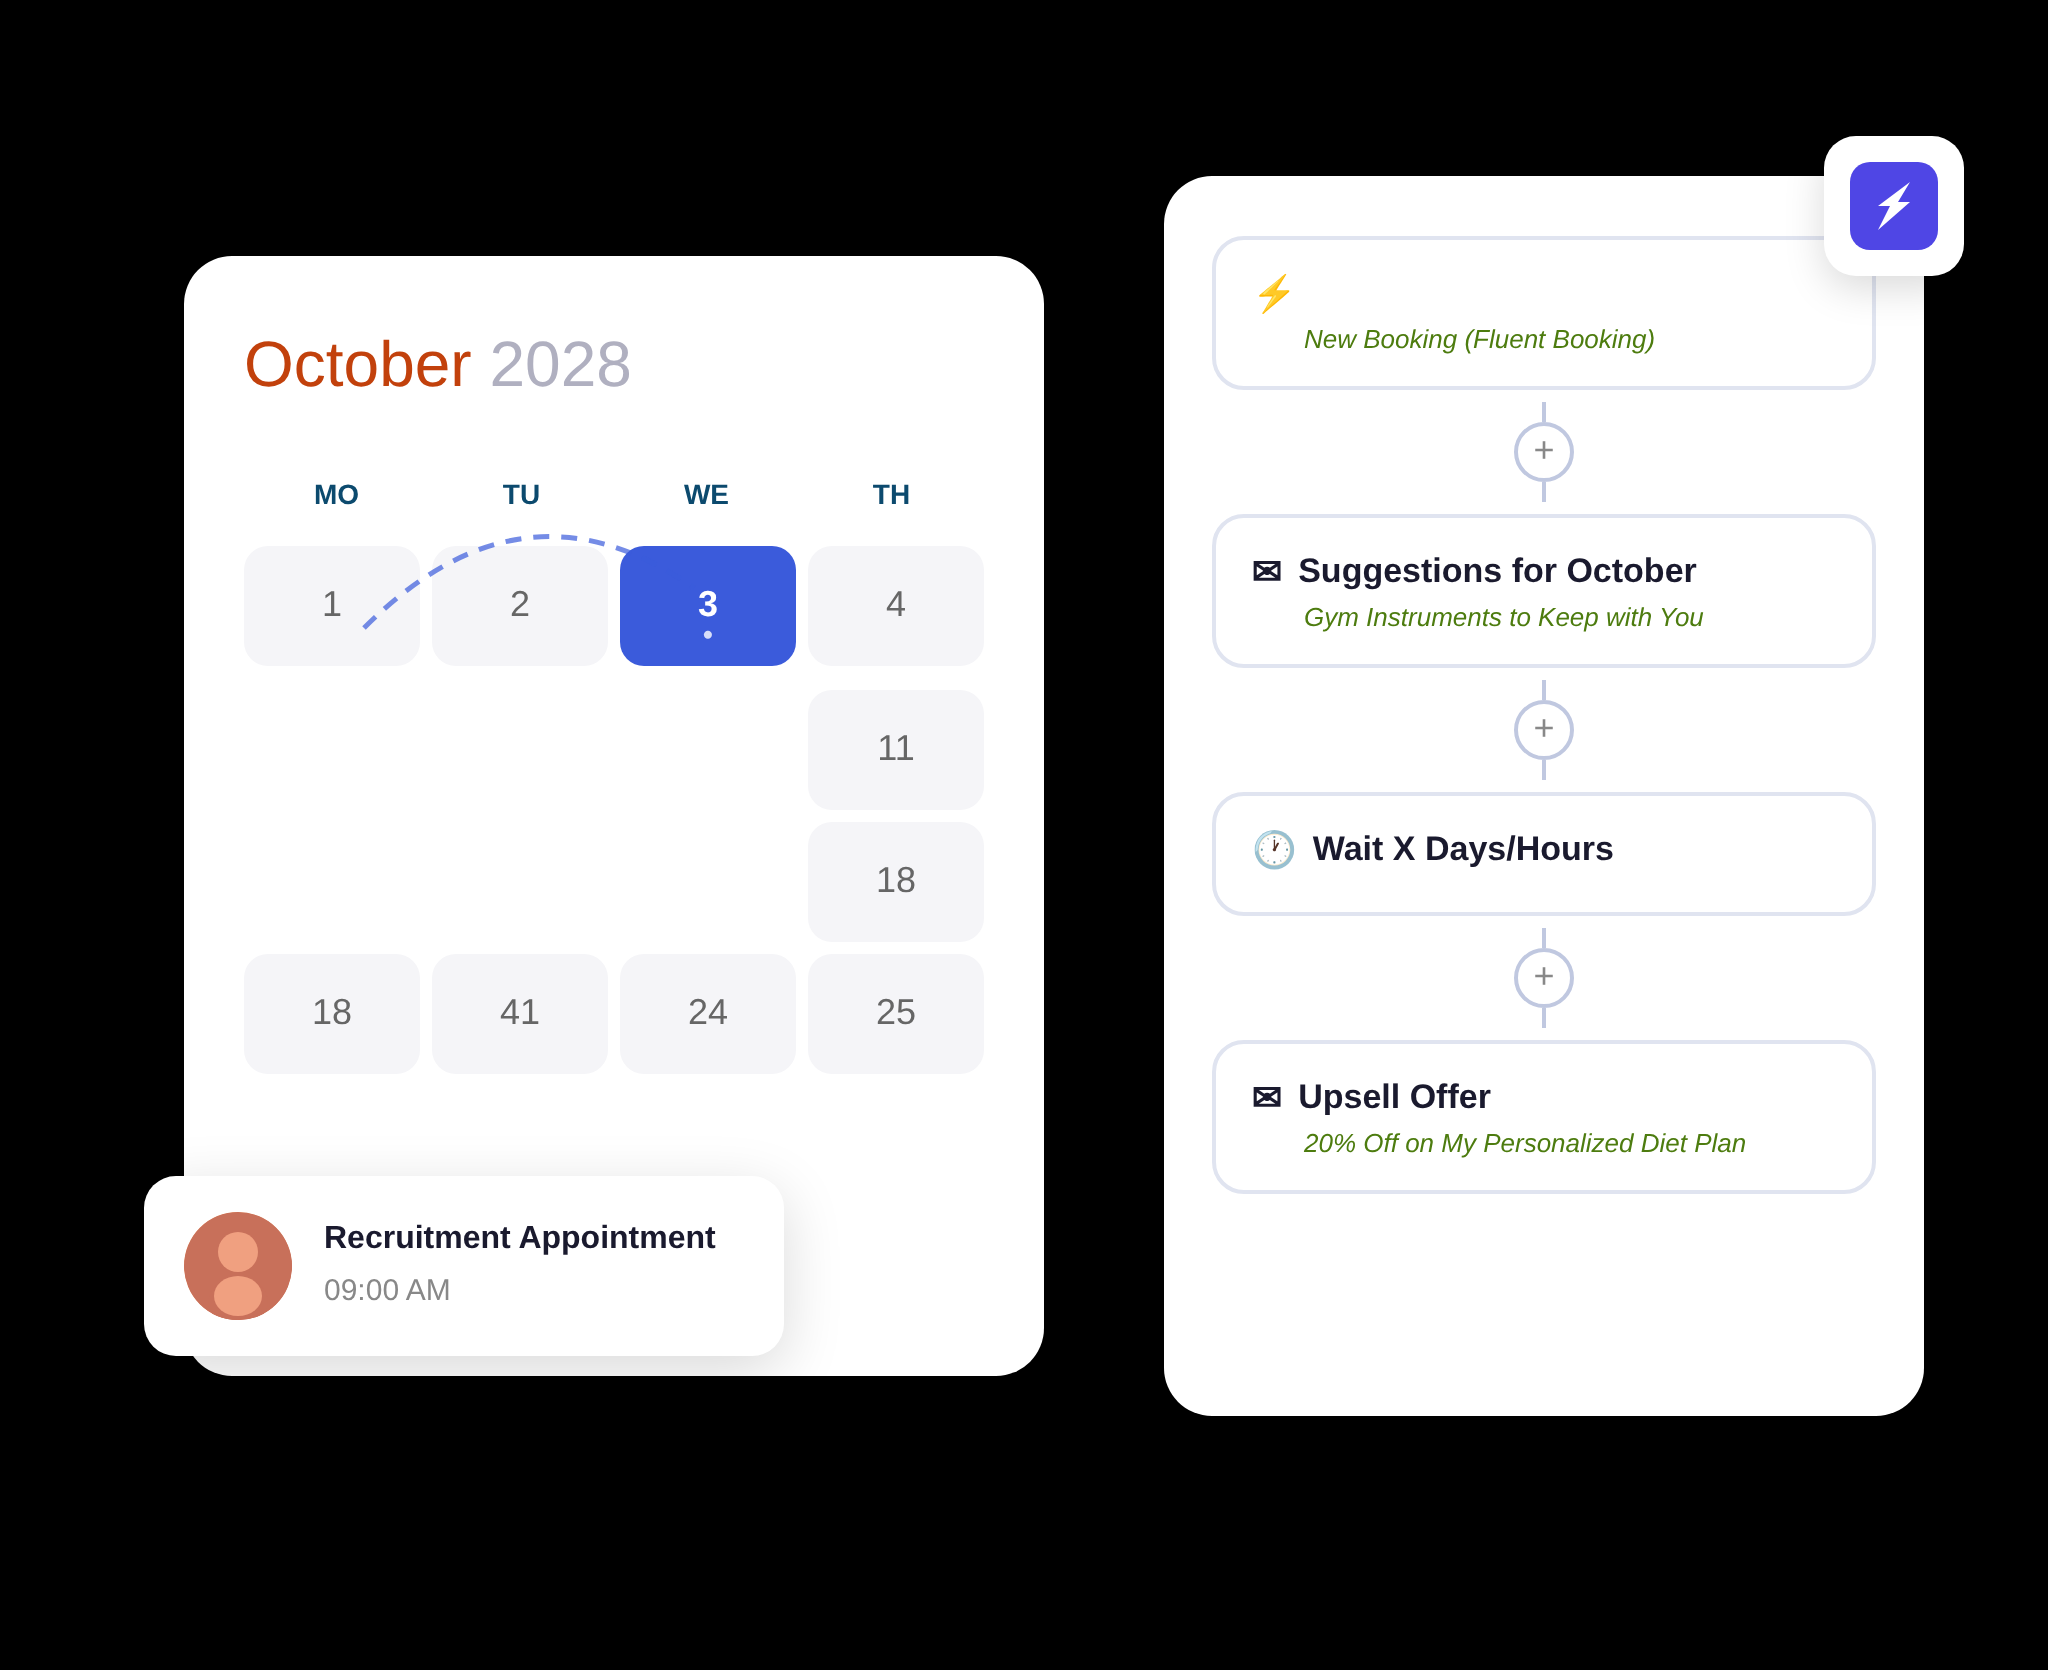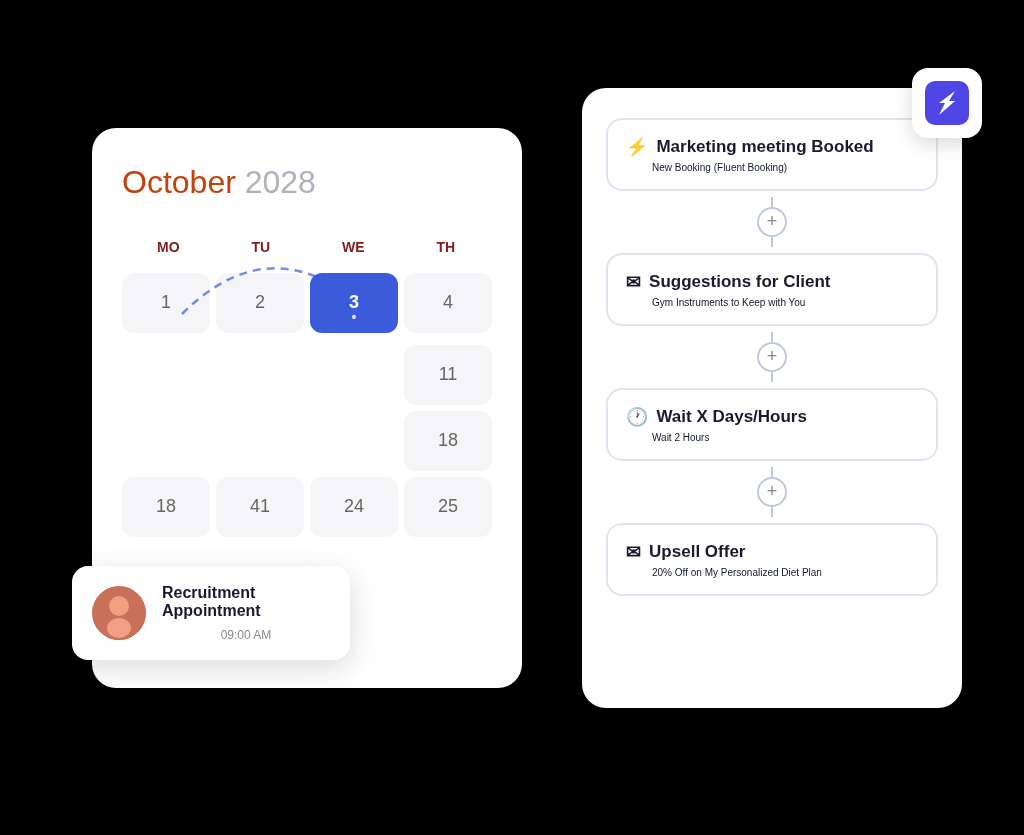--- a/index.html
+++ b/index.html
@@ -53,21 +53,21 @@
     .calendar-header-row {
       display: grid;
       grid-template-columns: repeat(4, 1fr);
       margin-bottom: 10px;
     }
 
     .cal-day-header {
       text-align: center;
       font-size: 14px;
       font-weight: 600;
-      color: #7f1d1d;
+      color: #0c4a6e;
       padding: 8px 0;
     }
 
     .calendar-weeks {
       display: flex;
       flex-direction: column;
       gap: 6px;
     }
 
     .cal-week {
@@ -105,23 +105,23 @@
       bottom: 8px;
       left: 50%;
       transform: translateX(-50%);
       font-size: 14px;
       color: rgba(255,255,255,0.8);
     }
 
     
     .appointment-card {
       position: absolute;
-      bottom: 28px;
+      bottom: 10px;
       left: -20px;
-      width: 278px;
+      width: 320px;
       background: #fff;
       border-radius: 16px;
       padding: 18px 20px;
       box-shadow: 0 8px 30px rgba(0,0,0,0.15);
       display: flex;
       align-items: center;
       gap: 16px;
       z-index: 10;
     }
 
@@ -138,24 +138,23 @@
       font-size: 22px;
     }
 
     .appointment-info .title {
       font-size: 16px;
       font-weight: 700;
       color: #1a1a2e;
     }
 
     .appointment-info .time {
-      font-size: 12px;
+      font-size: 15px;
       color: #888;
       margin-top: 8px;
-      text-align: center;
     }
 
     
     .workflow-card {
       position: absolute;
       right: 0px;
       top: 20px;
       width: 380px;
       min-height: 620px;
       background: #fff;
@@ -181,23 +180,24 @@
       font-size: 17px;
       font-weight: 700;
       color: #1a1a2e;
       display: flex;
       align-items: center;
       gap: 8px;
       margin-bottom: 4px;
     }
 
     .workflow-step-subtitle {
-      font-size: 10px;
-      color: #0f172a;
+      font-size: 13px;
+      color: #4d7c0f;
       padding-left: 26px;
+      font-style: italic;
     }
 
     .step-icon {
       font-size: 18px;
     }
 
     .workflow-connector {
       display: flex;
       flex-direction: column;
       align-items: center;
@@ -318,51 +318,49 @@
         <div class="time">09:00 AM</div>
       </div>
     </div>
   </div>
 
   <div class="workflow-card">
 
     <div class="workflow-step">
       <div class="workflow-step-title">
         <span class="step-icon">⚡</span>
-        <span>Marketing meeting Booked</span>
       </div>
       <div class="workflow-step-subtitle">New Booking (Fluent Booking)</div>
     </div>
 
     <div class="workflow-connector">
       <div class="connector-line"></div>
       <div class="connector-plus">+</div>
       <div class="connector-line"></div>
     </div>
 
     <div class="workflow-step">
       <div class="workflow-step-title">
         <span class="step-icon">✉</span>
-        <span>Suggestions for Client</span>
+        <span>Suggestions for October</span>
       </div>
       <div class="workflow-step-subtitle">Gym Instruments to Keep with You</div>
     </div>
 
     <div class="workflow-connector">
       <div class="connector-line"></div>
       <div class="connector-plus">+</div>
       <div class="connector-line"></div>
     </div>
 
     <div class="workflow-step">
       <div class="workflow-step-title">
         <span class="step-icon">🕐</span>
         <span>Wait X Days/Hours</span>
       </div>
-      <div class="workflow-step-subtitle">Wait 2 Hours</div>
     </div>
 
     <div class="workflow-connector">
       <div class="connector-line"></div>
       <div class="connector-plus">+</div>
       <div class="connector-line"></div>
     </div>
 
     <div class="workflow-step">
       <div class="workflow-step-title">

